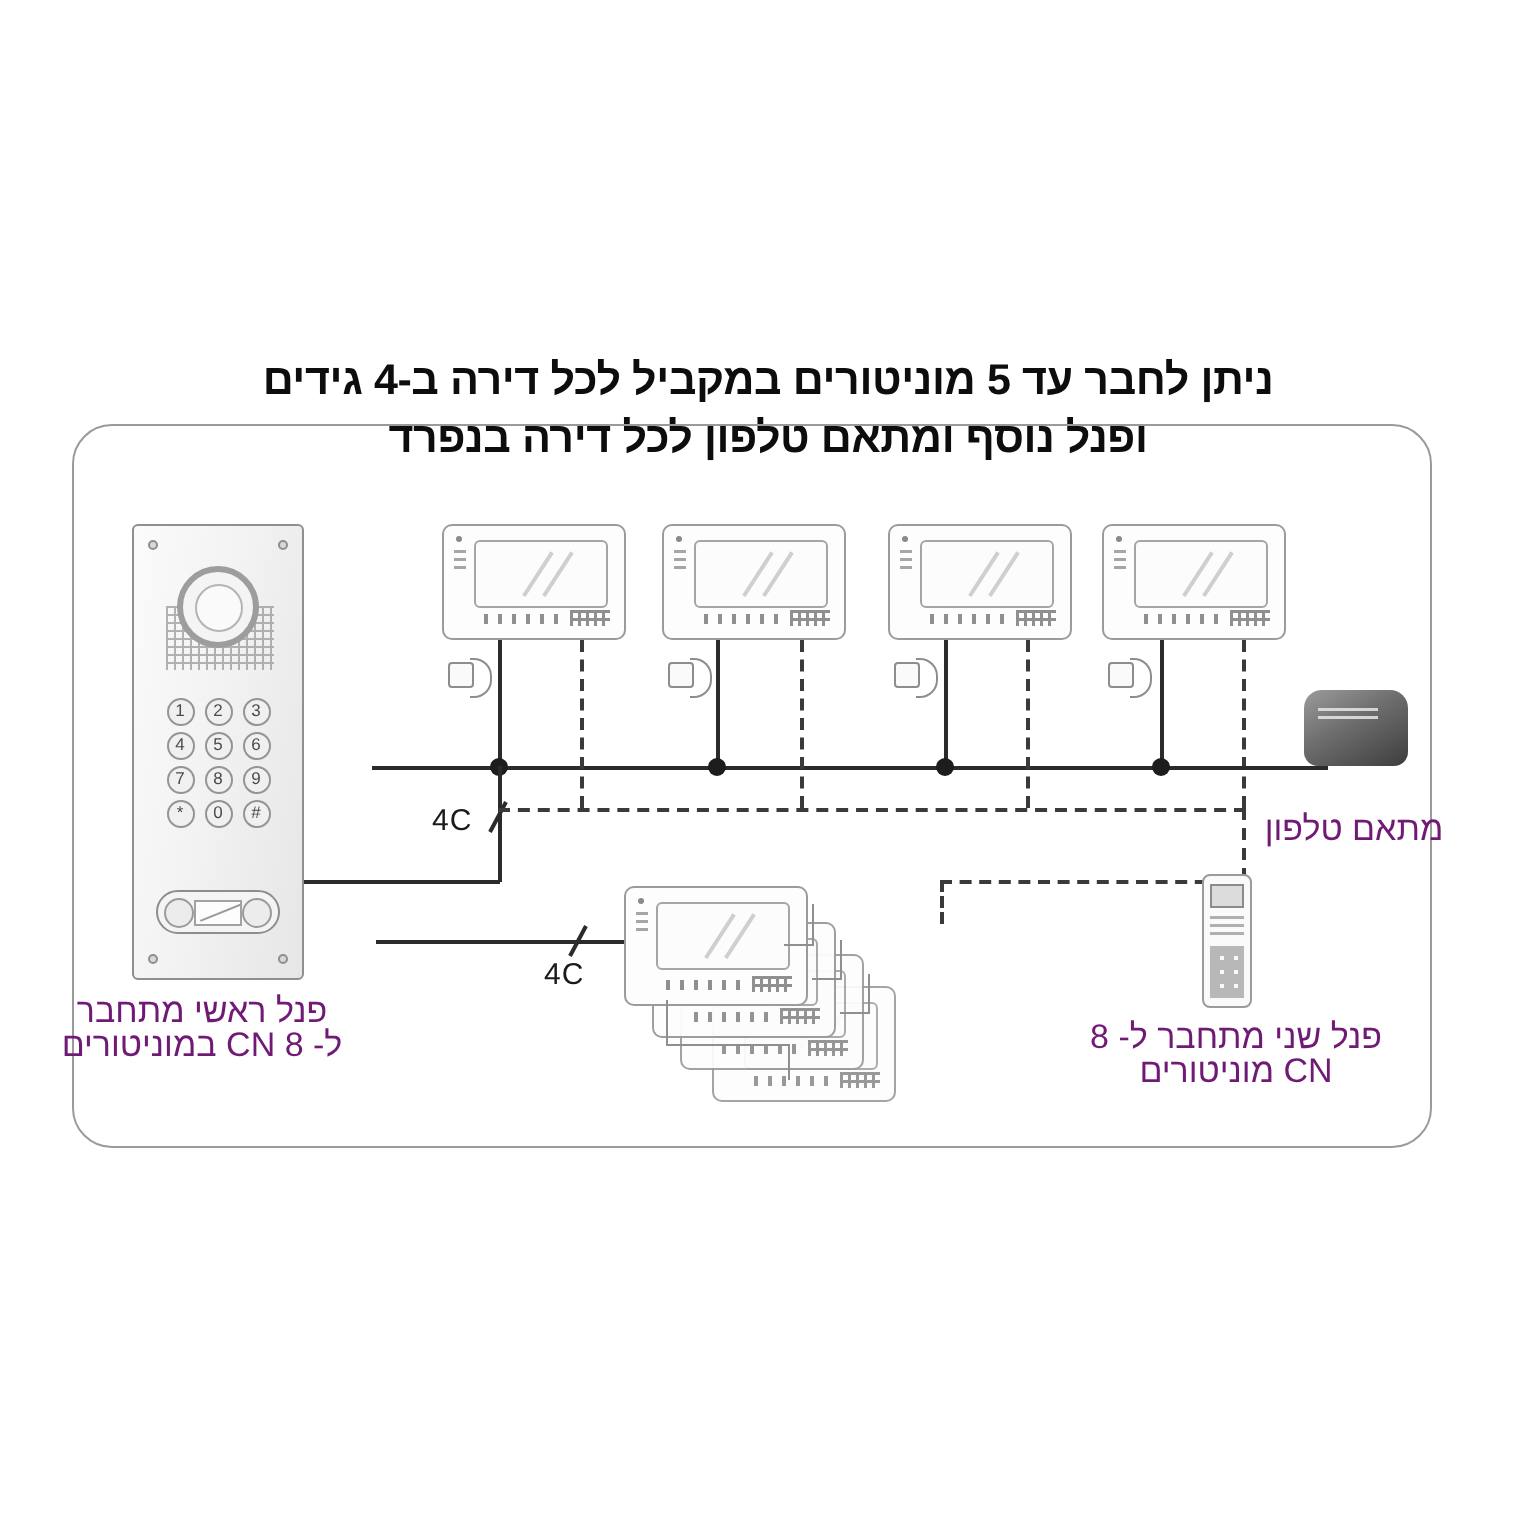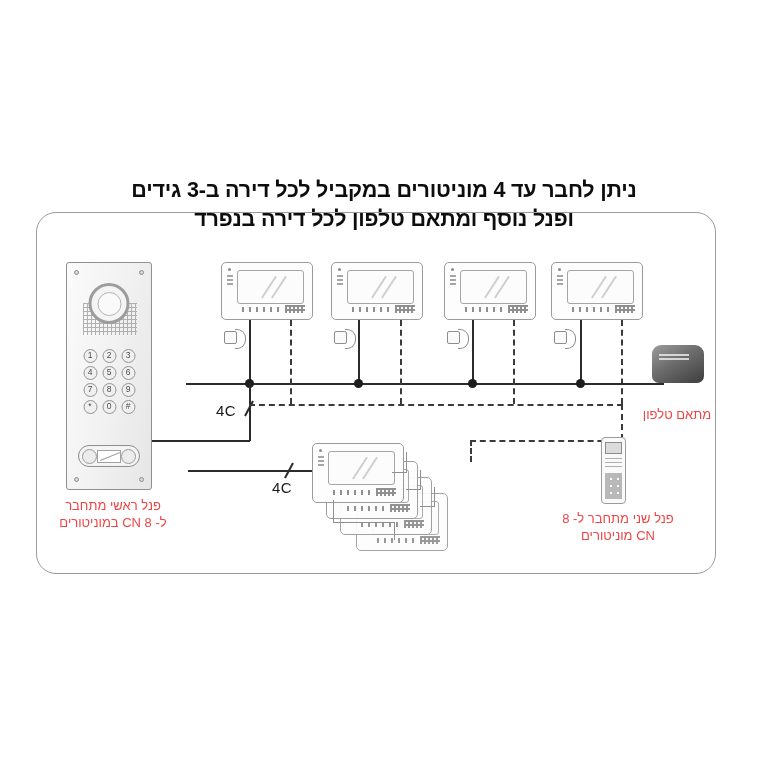--- a/index.html
+++ b/index.html
@@ -116,29 +116,29 @@
     background:#dcdcdc;border:1px solid #8c8c8c;box-sizing:border-box;}
   .panel2 .rows{position:absolute;left:3px;top:20px;right:3px;height:11px;
     background-image:repeating-linear-gradient(to bottom,#b0b0b0 0 1.4px,transparent 1.4px 4px);}
   .panel2 .kp{position:absolute;left:3px;top:35px;right:3px;bottom:4px;
     background-image:
       repeating-linear-gradient(to right,#b8b8b8 0 5px,transparent 5px 7px),
       repeating-linear-gradient(to bottom,#b8b8b8 0 5px,transparent 5px 7px);}
 
   
   .cap{position:absolute;direction:rtl;text-align:center;
-    font-size:13px;line-height:17px;color:#ef4444;}
+    font-size:17px;line-height:17px;color:#701a75;}
 </style>
 </head>
 <body>
 
 <div id="stage">
 
   <div class="title">
-    <span>ניתן לחבר עד 4 מוניטורים במקביל לכל דירה ב-3 גידים</span>
+    <span>ניתן לחבר עד 5 מוניטורים במקביל לכל דירה ב-4 גידים</span>
     <span class="l2">ופנל נוסף ומתאם טלפון לכל דירה בנפרד</span>
   </div>
 
   <div class="frame"></div>
 
   <div class="door">
     <span class="screw sc-tl"></span>
     <span class="screw sc-tr"></span>
     <span class="screw sc-bl"></span>
     <span class="screw sc-br"></span>
@@ -157,21 +157,21 @@
       <span class="key">*</span>
       <span class="key">0</span>
       <span class="key">#</span>
     </div>
     <div class="nameplate">
       <span class="np-btn"></span>
       <span class="np-card"></span>
       <span class="np-btn"></span>
     </div>
   </div>
-  <div class="cap" style="left:38px;top:497px;width:150px;">
+  <div class="cap" style="left:26px;top:497px;width:150px;">
     <span>פנל ראשי מתחבר</span><br>
     <span>ל- CN 8 במוניטורים</span>
   </div>
 
   <div class="mon" style="left:221px;top:262px;">
     <span class="dotled"></span>
     <span class="sidebars"></span>
     <span class="screen"></span>
     <span class="btns"></span>
     <span class="spk"></span>

